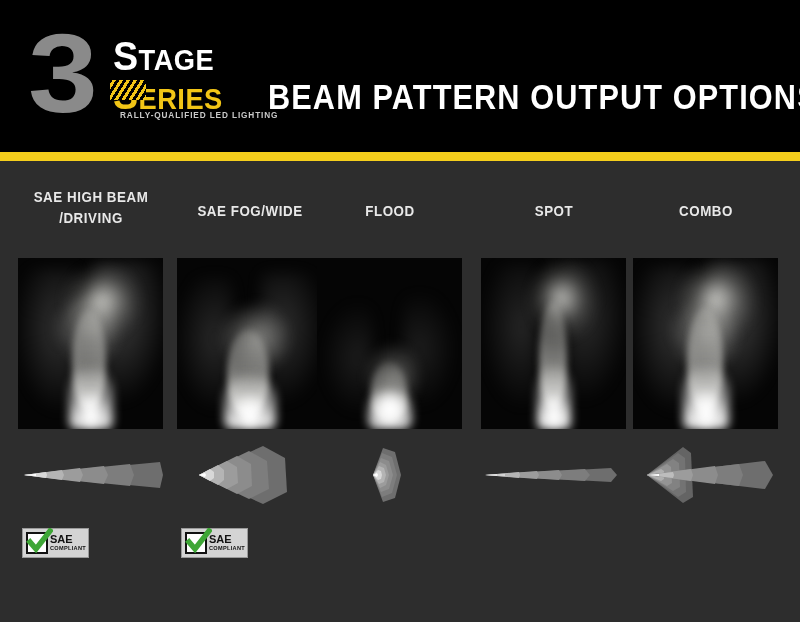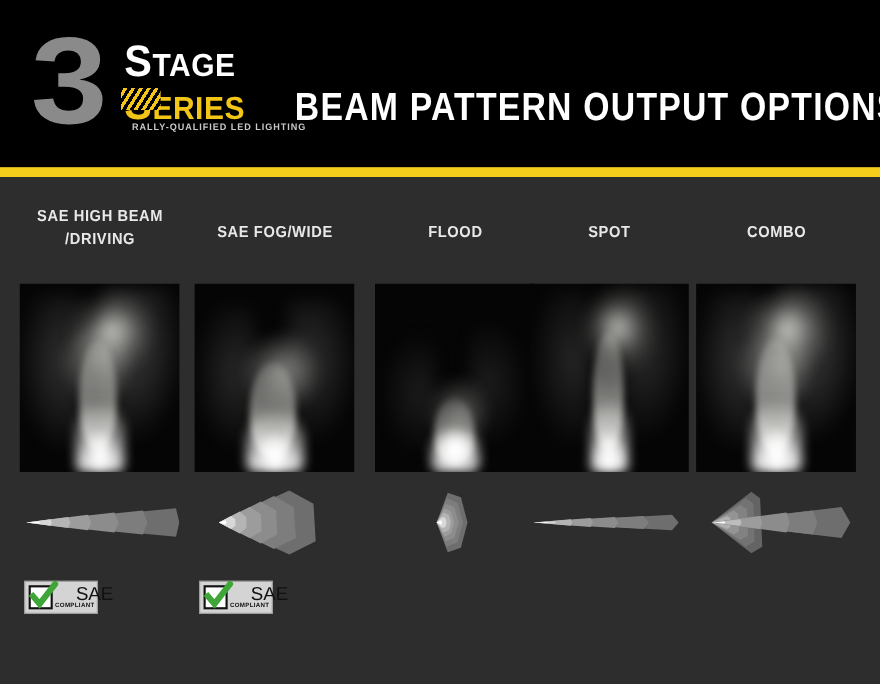--- a/index.html
+++ b/index.html
@@ -140,21 +140,21 @@
   }
 
   .col {
     position: absolute;
     top: 0;
     width: 145px;
     height: 434px;
   }
   .col.c0 { left: 18px;  }
   .col.c1 { left: 177px; }
-  .col.c2 { left: 341px; text-decoration: underline; }
+  .col.c2 { left: 317px; text-decoration: underline; }
   .col.c3 { left: 481px; }
   .col.c4 { left: 633px; }
 
   .col-label {
     position: absolute;
     top: 26px;
     left: -12px;
     width: 170px;
     text-align: center;
     font-family: "Liberation Sans", sans-serif;
@@ -252,26 +252,25 @@
     width: 28px;
     height: 28px;
   }
   .sae-badge .txt {
     display: flex;
     flex-direction: column;
     justify-content: center;
     line-height: 1;
   }
   .sae-badge .sae {
-    font-size: 17px;
-    font-weight: normal;
+    font-size: 11px;
+    font-weight: bold;
     color: #111111;
     letter-spacing: 0px;
     font-family: "Liberation Sans", sans-serif;
-    margin-left: 19px;
   }
   .sae-badge .compliant {
     font-size: 5.6px;
     font-weight: bold;
     color: #111111;
     letter-spacing: 0.3px;
     margin-top: 1px;
     font-family: "Liberation Sans", sans-serif;
   }
 </style>

